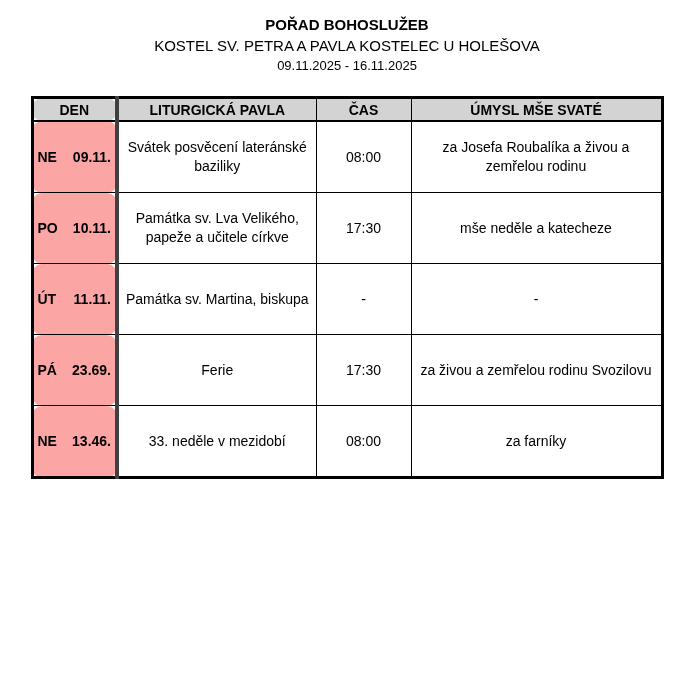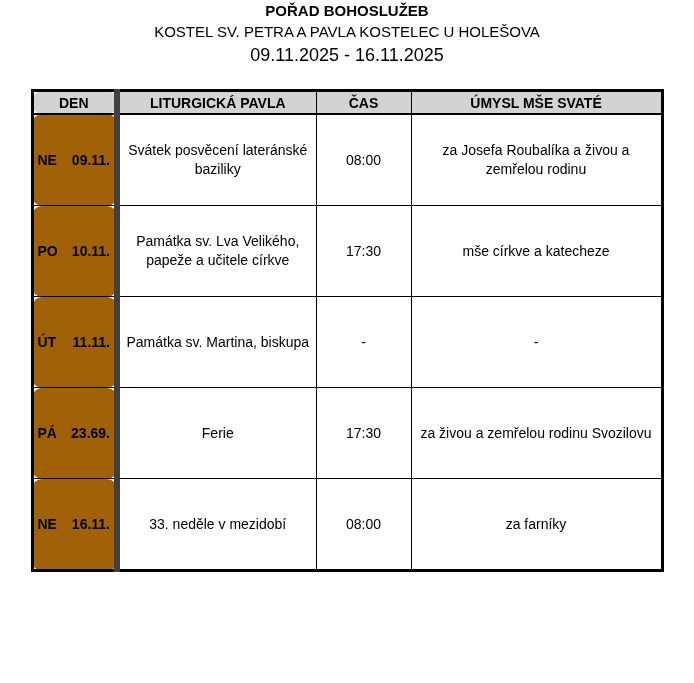--- a/index.html
+++ b/index.html
@@ -7,32 +7,33 @@
     padding: 0;
     background: #ffffff;
     width: 694px;
     height: 683px;
     font-family: "Liberation Sans", sans-serif;
     color: #000000;
     overflow: hidden;
   }
   .doc-header {
     text-align: center;
+    padding-top: 14px;
     line-height: 1.4;
   }
   .doc-title {
     font-size: 15px;
     font-weight: bold;
   }
   .doc-subtitle {
     font-size: 15px;
     font-weight: normal;
   }
   .doc-daterange {
-    font-size: 18px;
+    font-size: 13px;
     font-weight: normal;
     margin-top: 1px;
   }
   table.schedule {
     border-collapse: collapse;
     table-layout: fixed;
     width: 630px;
     margin: 21px auto 0 auto;
     border: 3px solid #000000;
   }
@@ -54,27 +55,27 @@
     border: 1px solid #000000;
     font-size: 14px;
     height: 66px;
     padding: 2px 6px;
     text-align: center;
     vertical-align: middle;
     line-height: 1.35;
     background: #ffffff;
   }
   th:first-child, td:first-child {
-    border-right: 6px solid #404040;
+    border-right: 4px solid #404040;
     border-radius: 10px;
   }
   td.day-cell {
-    background: #a16207;
+    background: #fca5a5;
     font-weight: bold;
-    padding: 12px 4px;
+    padding: 2px 4px;
   }
   .day-wrap {
     display: flex;
     justify-content: space-between;
     align-items: center;
     width: 100%;
   }
 </style>
 </head>
 <body>
@@ -115,21 +116,21 @@
 
   <tr>
     <td class="day-cell">
       <span class="day-wrap">
         <span>PO</span>
         <span>10.11.</span>
       </span>
     </td>
     <td>Památka sv. Lva Velikého, papeže a učitele církve</td>
     <td>17:30</td>
-    <td>mše církve a katecheze</td>
+    <td>mše neděle a katecheze</td>
   </tr>
 
   <tr>
     <td class="day-cell">
       <span class="day-wrap">
         <span>ÚT</span>
         <span>11.11.</span>
       </span>
     </td>
     <td>Památka sv. Martina, biskupa</td>
@@ -149,21 +150,21 @@
     <td>Ferie</td>
     <td>17:30</td>
     <td>za živou a zemřelou rodinu Svozilovu</td>
   </tr>
 
 
   <tr>
     <td class="day-cell">
       <span class="day-wrap">
         <span>NE</span>
-        <span>16.11.</span>
+        <span>13.46.</span>
       </span>
     </td>
     <td>33. neděle v mezidobí</td>
     <td>08:00</td>
     <td>za farníky</td>
   </tr>
 </tbody>
 </table>
 
 </body></html>

